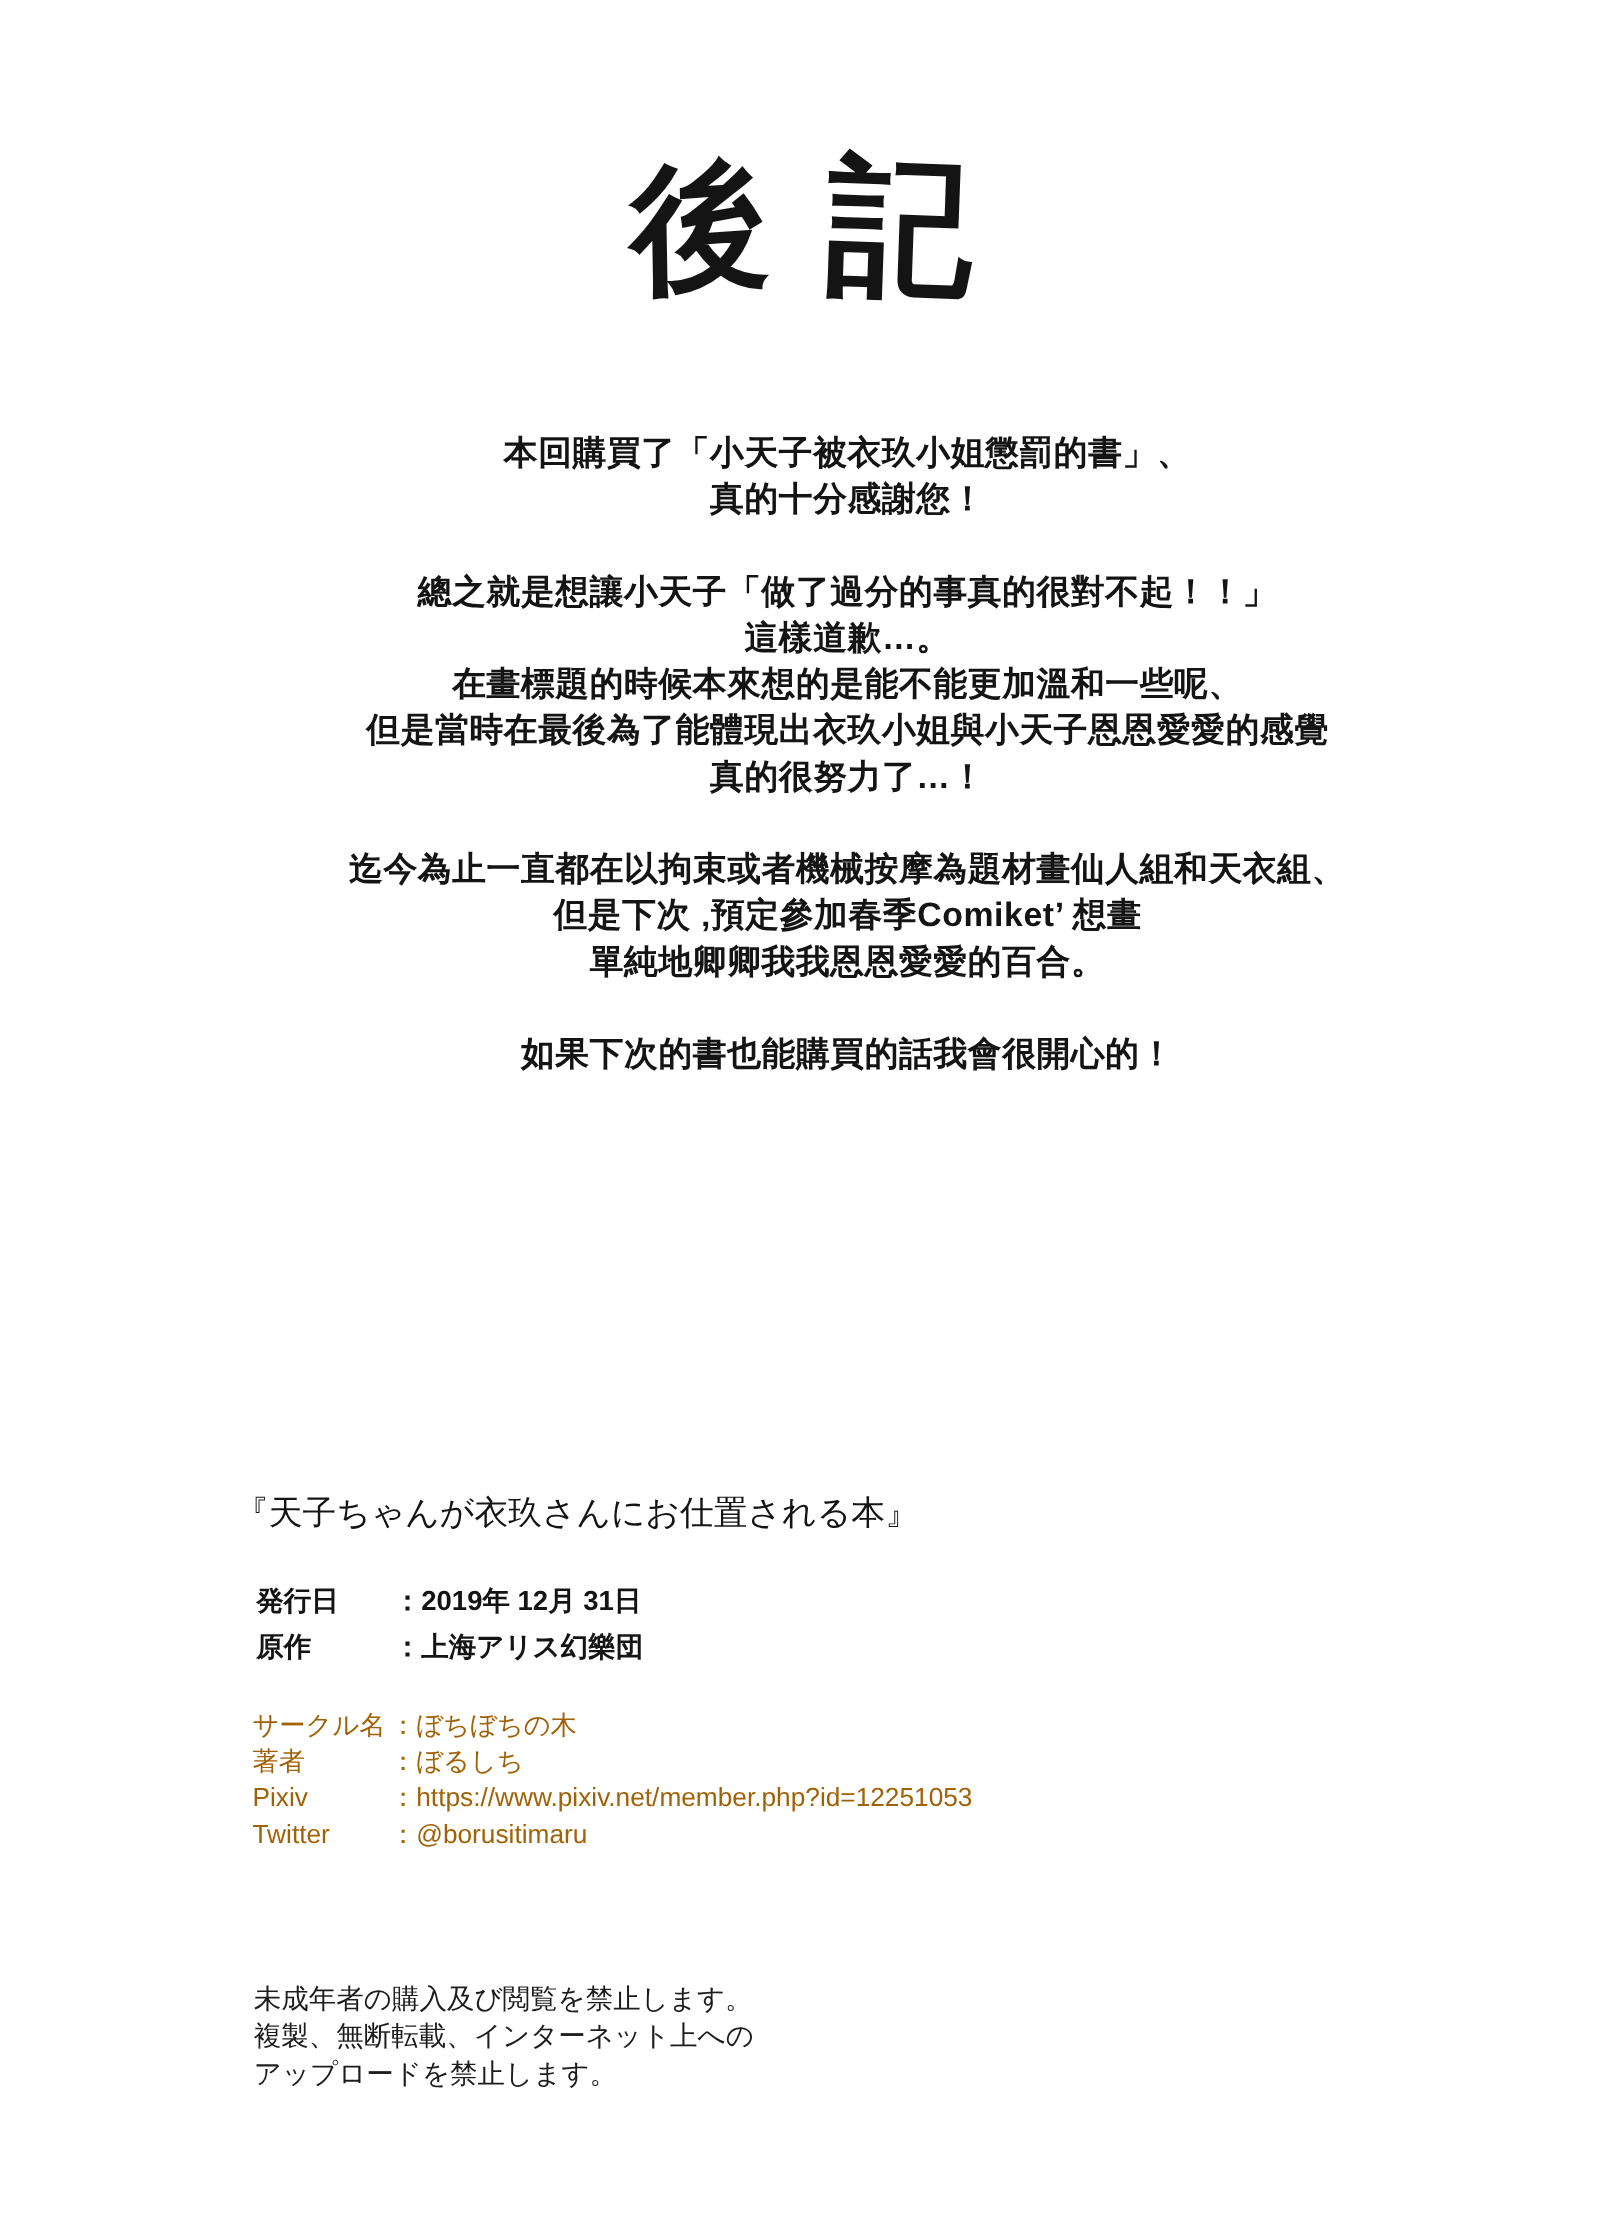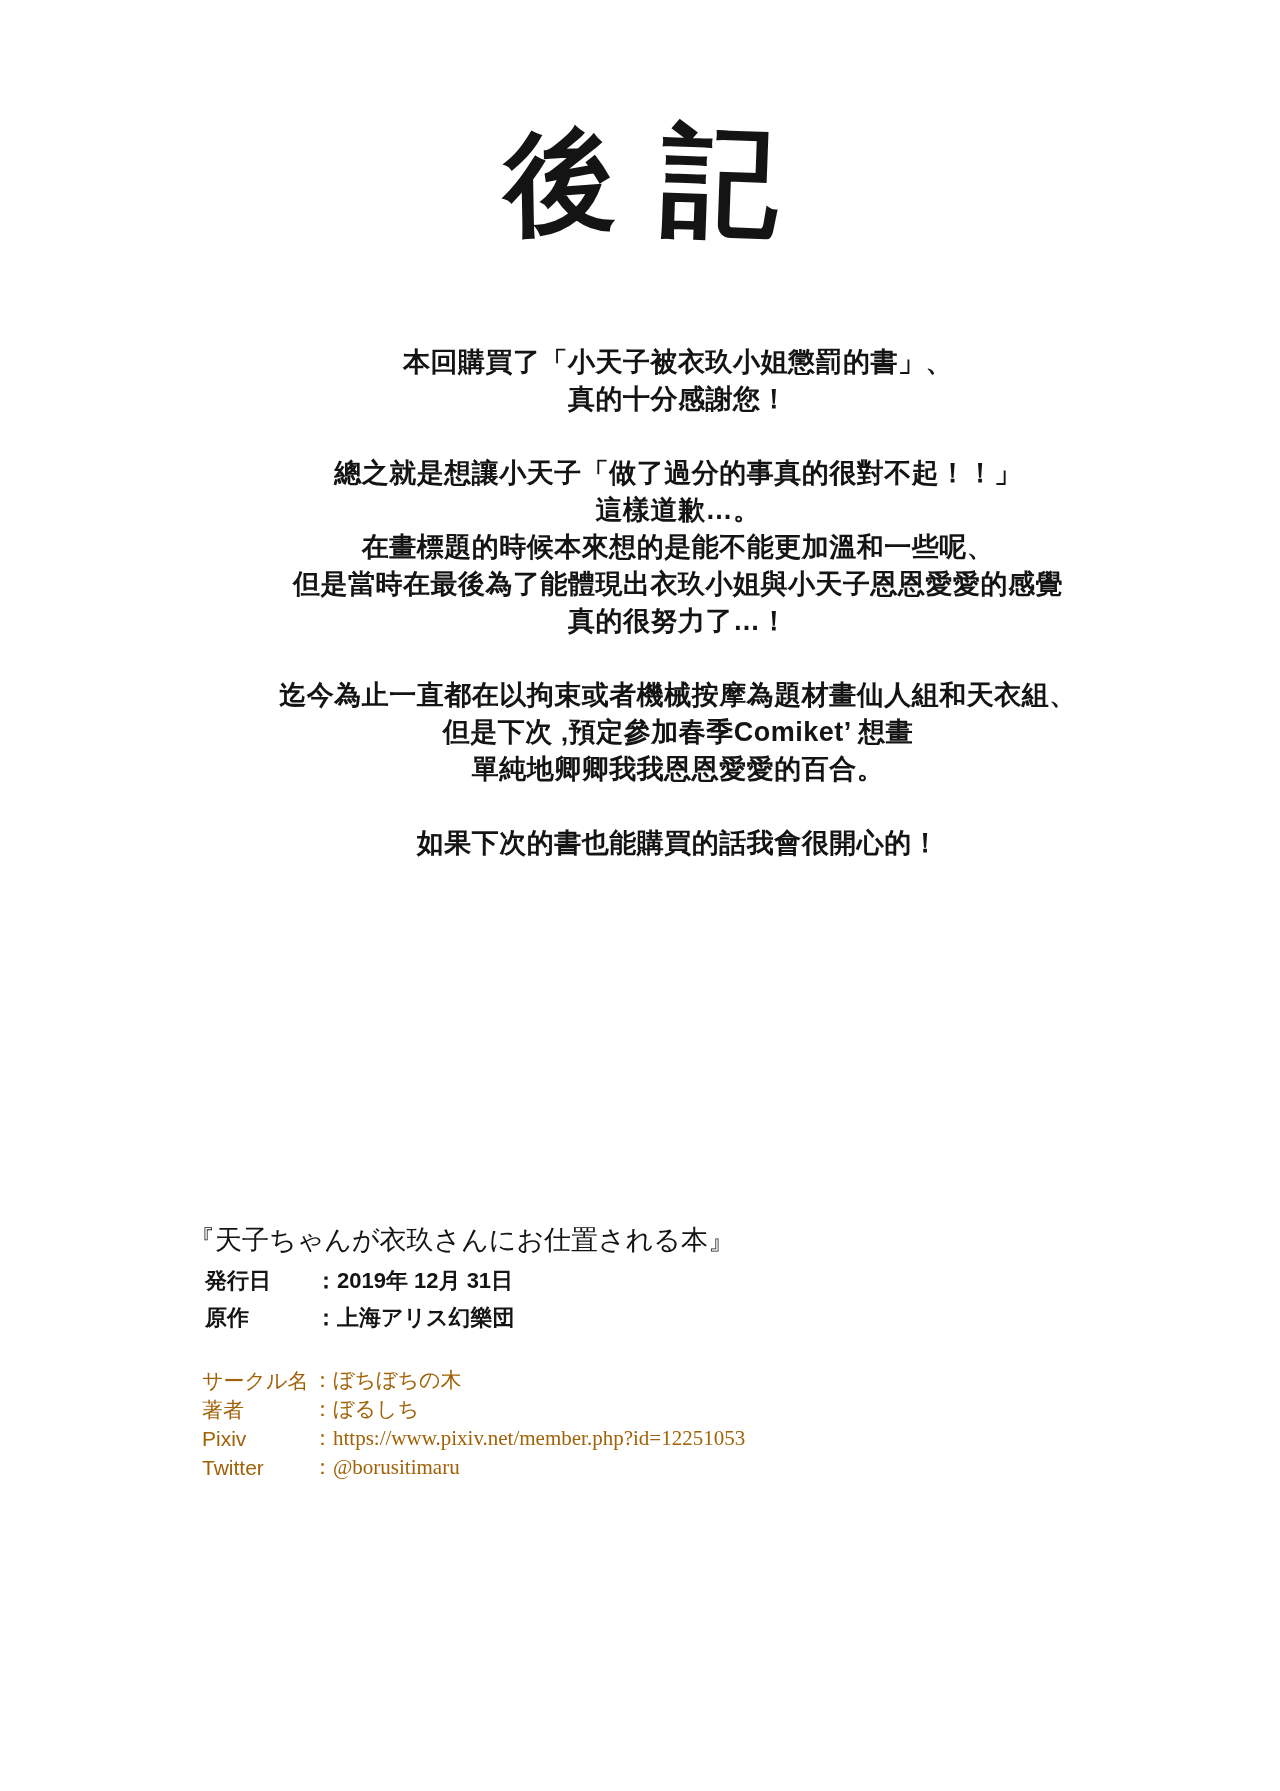--- a/index.html
+++ b/index.html
@@ -55,21 +55,20 @@
   
   .book-title {
     position: absolute;
     left: 188px;
     top: 1193px;
     font-size: 27px;
     line-height: 34px;
     font-weight: 500;
     color: #141414;
     white-space: pre;
-    margin-top: 30px;
   }
 
   
   .publication {
     position: absolute;
     left: 205px;
     top: 1262px;
     font-size: 22px;
     line-height: 37px;
     font-weight: 700;
@@ -84,21 +83,21 @@
     position: absolute;
     left: 202px;
     top: 1366px;
     font-size: 21px;
     line-height: 29px;
     font-weight: 400;
     color: #a16207;
   }
   .circle-row { display: flex; }
   .circle-row .label { width: 110px; flex: 0 0 110px; }
-  .circle-row .value { white-space: pre; font-family: Liberation Serif, serif; }
+  .circle-row .value { white-space: pre; }
 
   
   .notice {
     position: absolute;
     left: 203px;
     top: 1584px;
     font-size: 22px;
     line-height: 30px;
     font-weight: 400;
     font-family: "Liberation Serif", serif;
@@ -180,14 +179,22 @@
         <span class="value">：https://www.pixiv.net/member.php?id=12251053</span>
       </div>
 
       <div class="circle-row">
         <span class="label">Twitter</span>
         <span class="value">：@borusitimaru</span>
       </div>
 
     </div>
 
+  <div class="notice">
+
+      <div class="notice-line">未成年者の購入及び閲覧を禁止します。</div>
+
+      <div class="notice-line">複製、無断転載、インターネット上への</div>
+
+      <div class="notice-line">アップロードを禁止します。</div>
+    </div>
 
 </div>
 
 </body></html>

